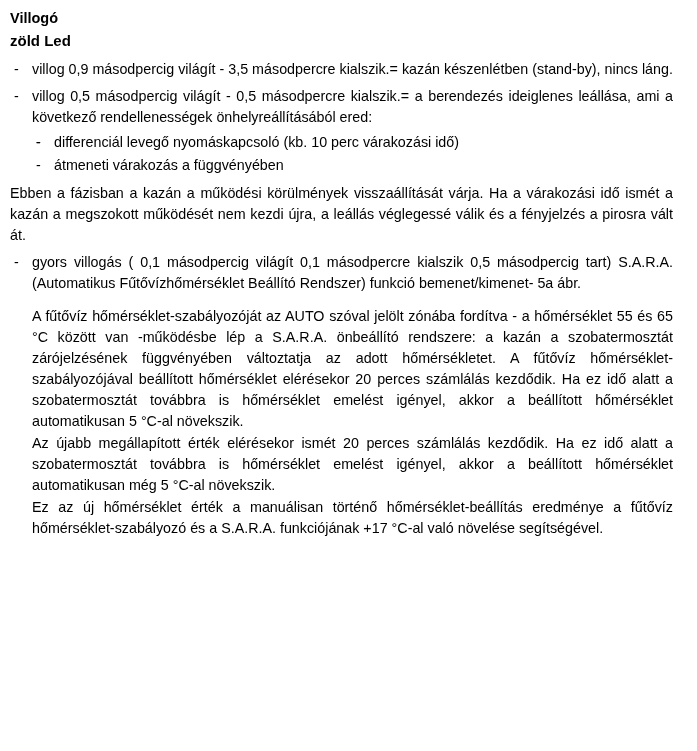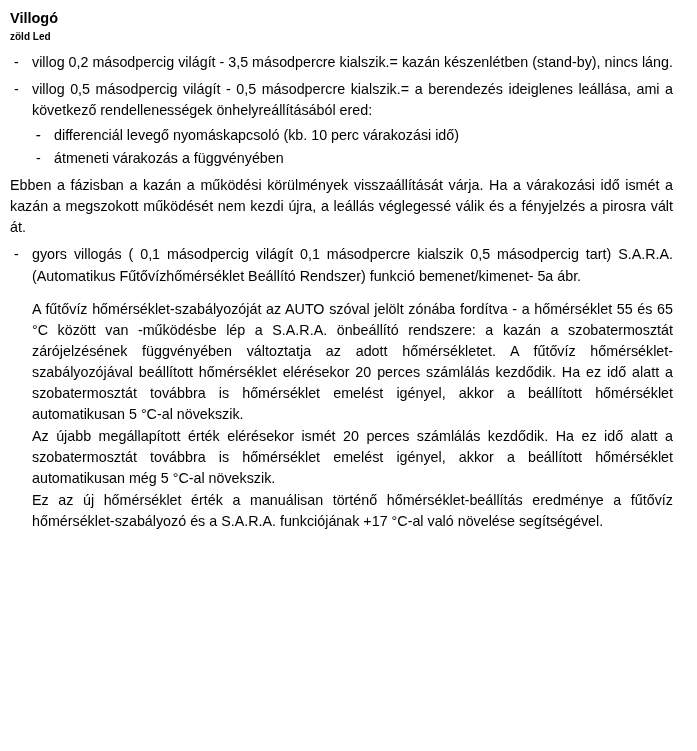--- a/index.html
+++ b/index.html
@@ -22,21 +22,21 @@
     position: relative;
   }
   .heading {
     font-weight: bold;
     font-size: 14.5px;
     line-height: 1.45;
     margin: 0 0 1px 0;
   }
   .heading2 {
     font-weight: bold;
-    font-size: 10px;
+    font-size: 15px;
     line-height: 1.45;
     margin: 0 0 7px 0;
   }
   ul.lvl1 {
     list-style: none;
     margin: 0;
     padding: 0;
   }
   ul.lvl1 > li {
     position: relative;
@@ -85,21 +85,21 @@
 <body>
 
 <div class="page">
 
   <div class="heading">Villogó</div>
   <div class="heading2">zöld Led</div>
 
   <ul class="lvl1">
     <li>
       <span class="dash">-</span>
-      <span>villog 0,2 másodpercig világít - 3,5 másodpercre kialszik.= kazán készenlétben (stand-by), nincs láng.</span>
+      <span>villog 0,9 másodpercig világít - 3,5 másodpercre kialszik.= kazán készenlétben (stand-by), nincs láng.</span>
     </li>
     <li>
       <span class="dash">-</span>
       <span>villog 0,5 másodpercig világít - 0,5 másodpercre kialszik.= a berendezés ideiglenes leállása, ami a következő rendellenességek önhelyreállításából ered:</span>
       <ul class="lvl2">
         <li>
           <span class="dash">-</span>
         </li>
         <li>
           <span class="dash">-</span>

